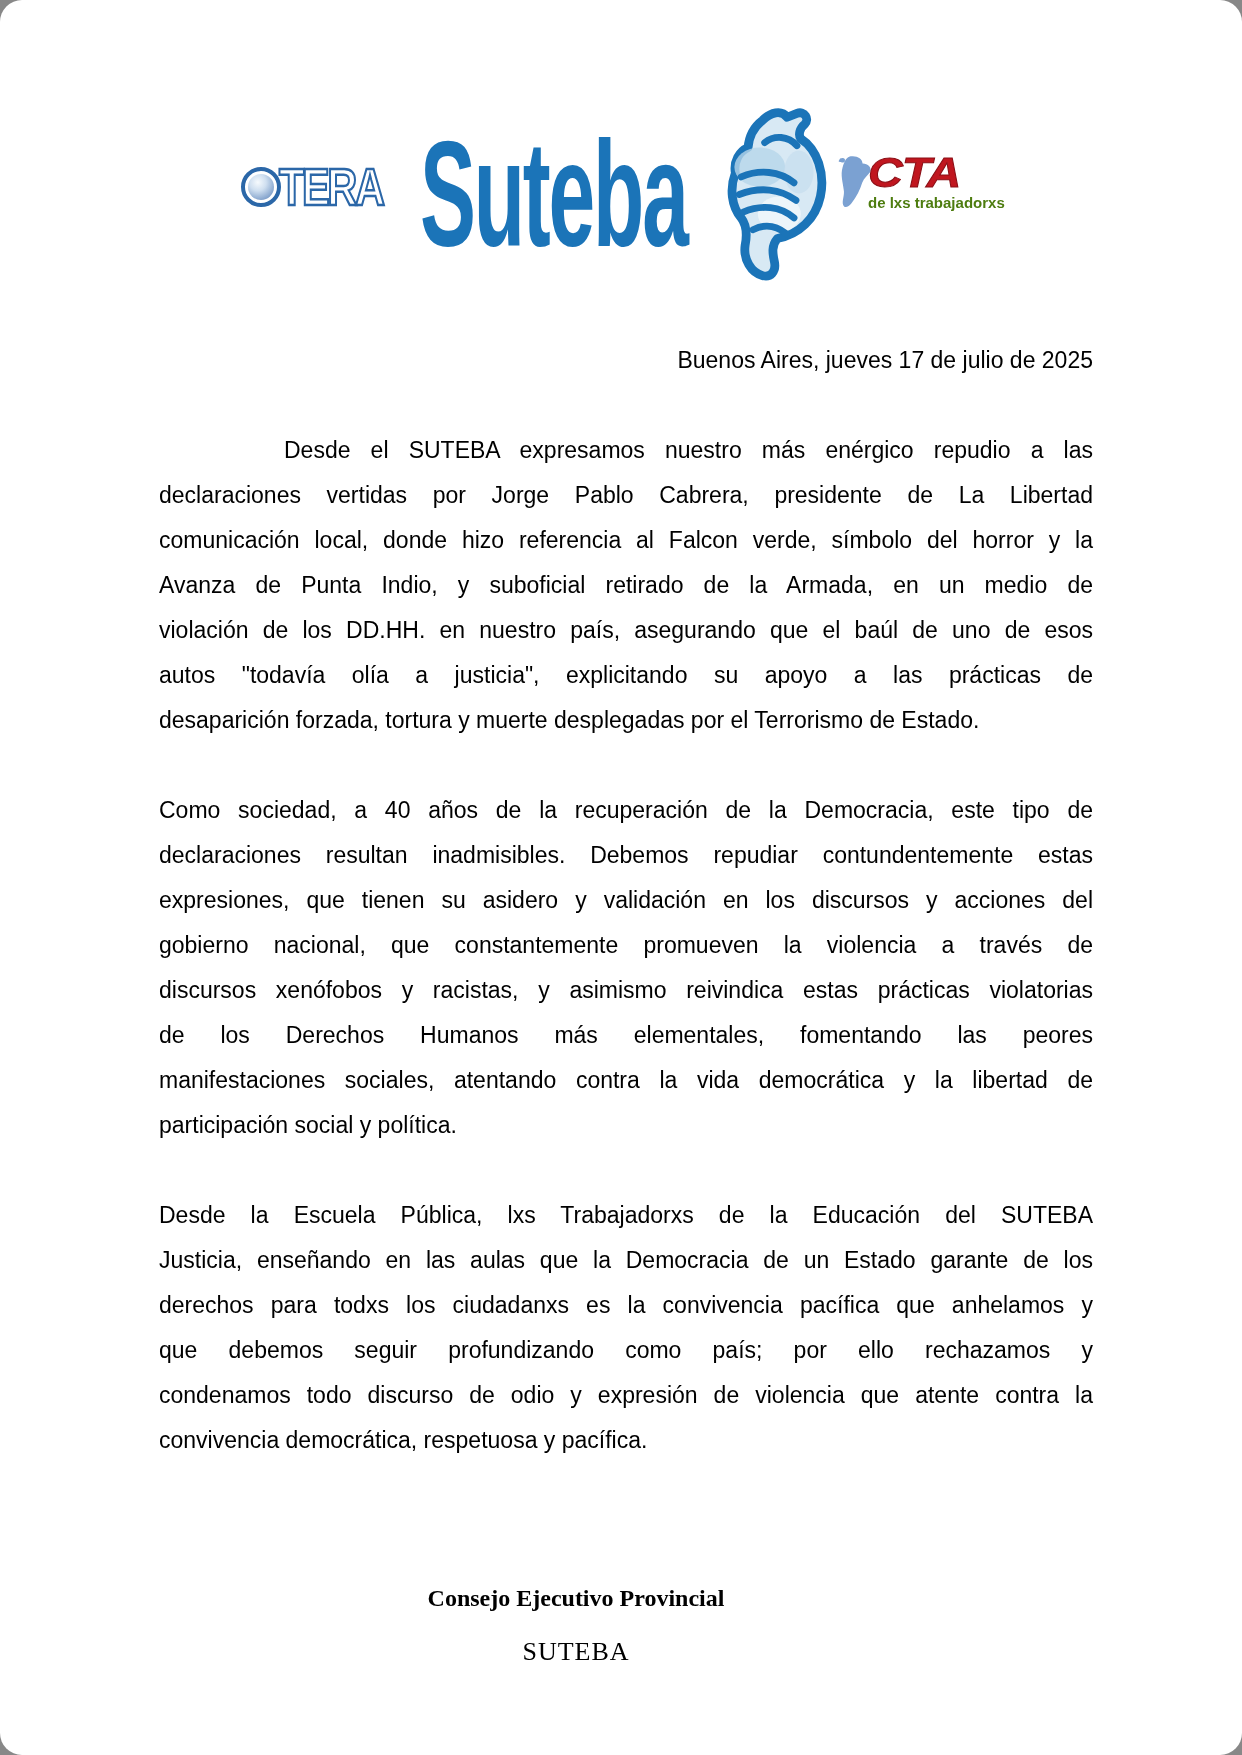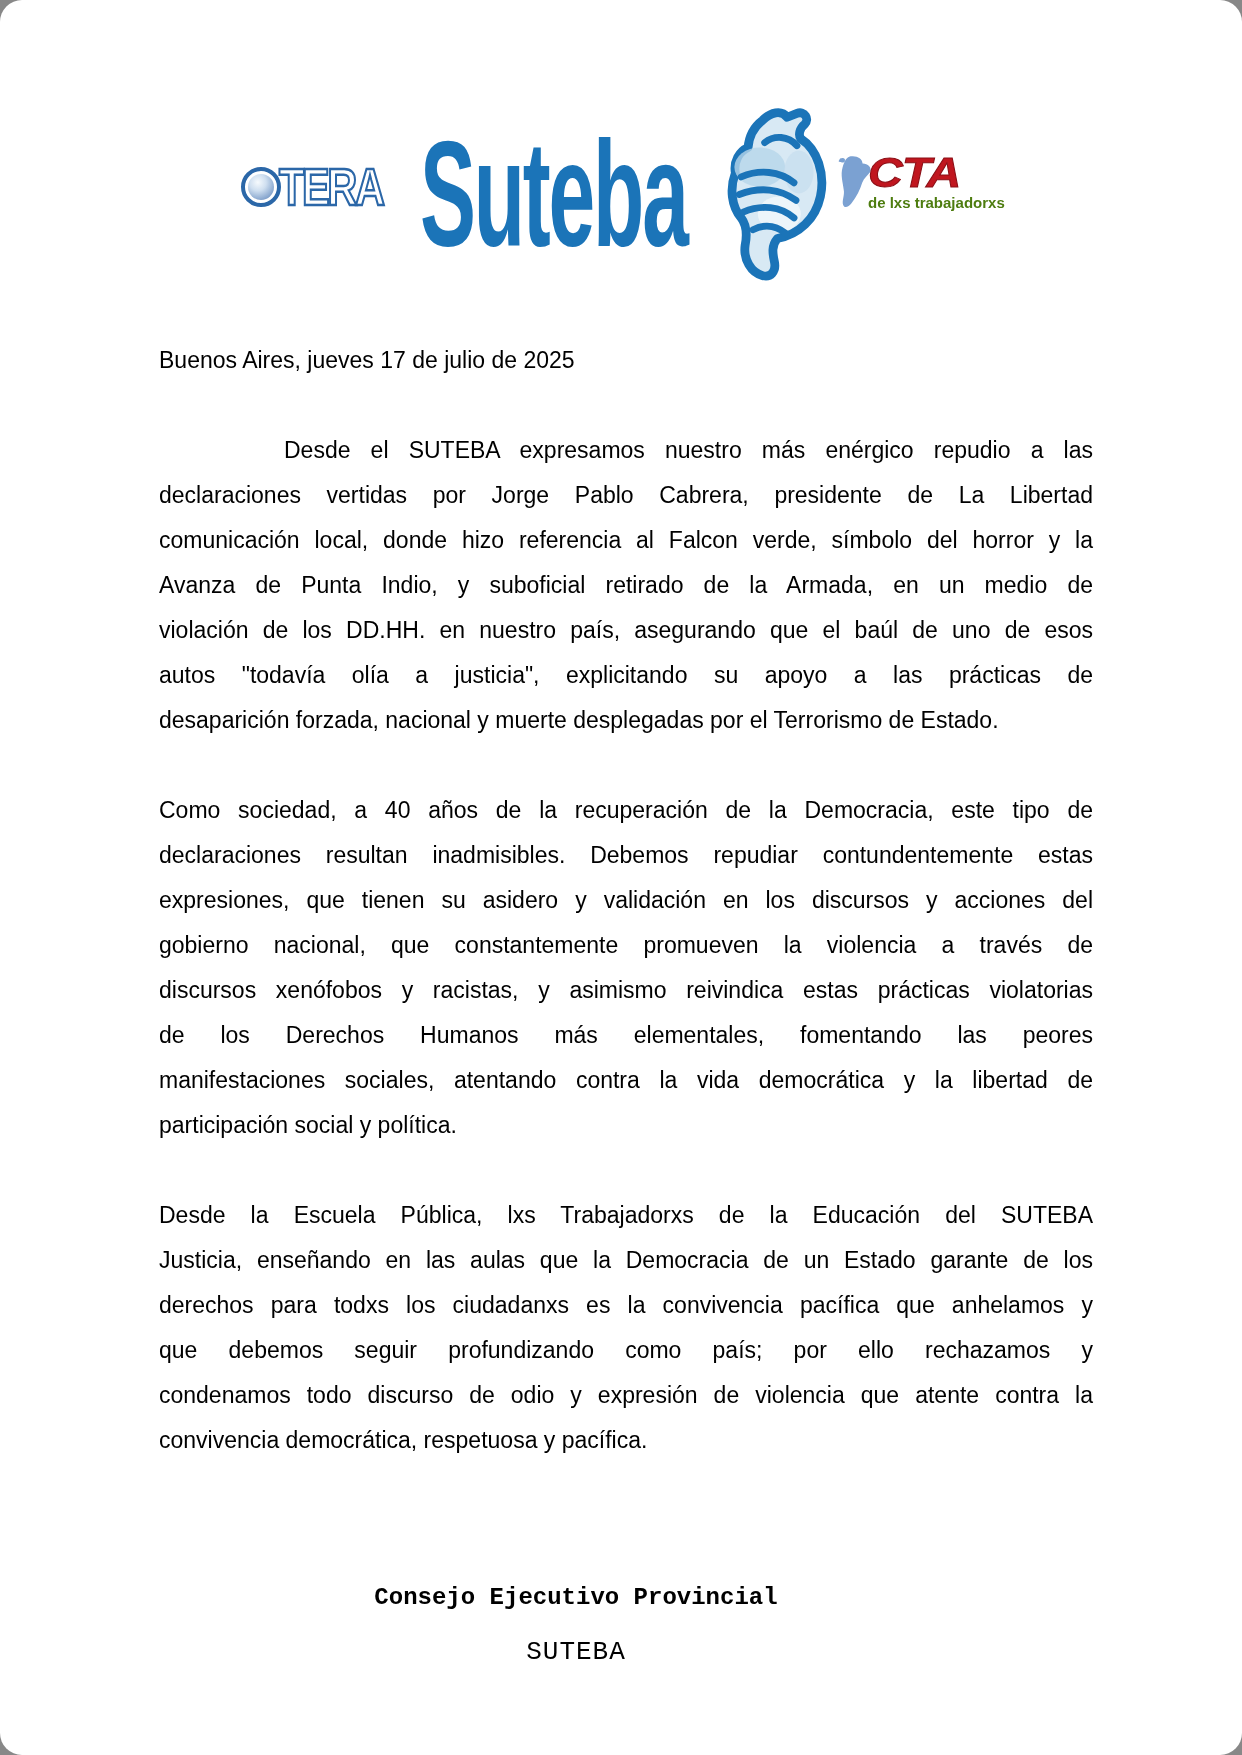--- a/index.html
+++ b/index.html
@@ -41,32 +41,32 @@
   .cta-text {
     display:block; font-size:43px; font-weight:700; font-style:italic; line-height:46px;
     color:#c0161f; -webkit-text-stroke:1px #8a0e15; letter-spacing:-1px;
     transform:scaleX(1.12); transform-origin:left center; white-space:nowrap;
   }
   .cta-sub { display:block; font-size:15px; font-weight:700; color:#4d7c0f; margin-top:-1px; white-space:nowrap; }
 
   
   .date {
     position:absolute; left:159px; top:338px; width:934px;
-    font-size:23px; line-height:45px; 
+    font-size:23px; line-height:45px; text-align:right;
   }
   .body-text { position:absolute; left:159px; top:428px; width:934px; font-size:23px; }
   .paragraph { margin:0 0 45px 0; }
   .line { line-height:45px; text-align:justify; text-align-last:justify; }
   .line.last { text-align-last:left; }
   .paragraph.indent-first .line:first-child { text-indent:125px; }
 
   
   .footer {
     position:absolute; left:159px; top:1583px; width:834px; text-align:center;
-    font-family:Liberation Mono, monospace;
+    font-family:Liberation Serif, serif;
   }
   .footer-1 { font-size:24px; font-weight:700; line-height:30px; }
   .footer-2 { font-size:26px; margin-top:24px; letter-spacing:1px; }
 </style>
 </head>
 <body>
 
 <div class="page">
 
   <div>
@@ -118,21 +118,21 @@
   <div class="date">Buenos Aires, jueves 17 de julio de 2025</div>
 
   <div class="body-text">
       <div class="paragraph indent-first">
         <div class="line">Desde el SUTEBA expresamos nuestro más enérgico repudio a las</div>
         <div class="line">declaraciones vertidas por Jorge Pablo Cabrera, presidente de La Libertad</div>
         <div class="line">comunicación local, donde hizo referencia al Falcon verde, símbolo del horror y la</div>
         <div class="line">Avanza de Punta Indio, y suboficial retirado de la Armada, en un medio de</div>
         <div class="line">violación de los DD.HH. en nuestro país, asegurando que el baúl de uno de esos</div>
         <div class="line">autos "todavía olía a justicia", explicitando su apoyo a las prácticas de</div>
-        <div class="line last">desaparición forzada, nacional y muerte desplegadas por el Terrorismo de Estado.</div>
+        <div class="line last">desaparición forzada, tortura y muerte desplegadas por el Terrorismo de Estado.</div>
       </div>
       <div class="paragraph">
         <div class="line">Como sociedad, a 40 años de la recuperación de la Democracia, este tipo de</div>
         <div class="line">declaraciones resultan inadmisibles. Debemos repudiar contundentemente estas</div>
         <div class="line">expresiones, que tienen su asidero y validación en los discursos y acciones del</div>
         <div class="line">gobierno nacional, que constantemente promueven la violencia a través de</div>
         <div class="line">discursos xenófobos y racistas, y asimismo reivindica estas prácticas violatorias</div>
         <div class="line">de los Derechos Humanos más elementales, fomentando las peores</div>
         <div class="line">manifestaciones sociales, atentando contra la vida democrática y la libertad de</div>
         <div class="line last">participación social y política.</div>

